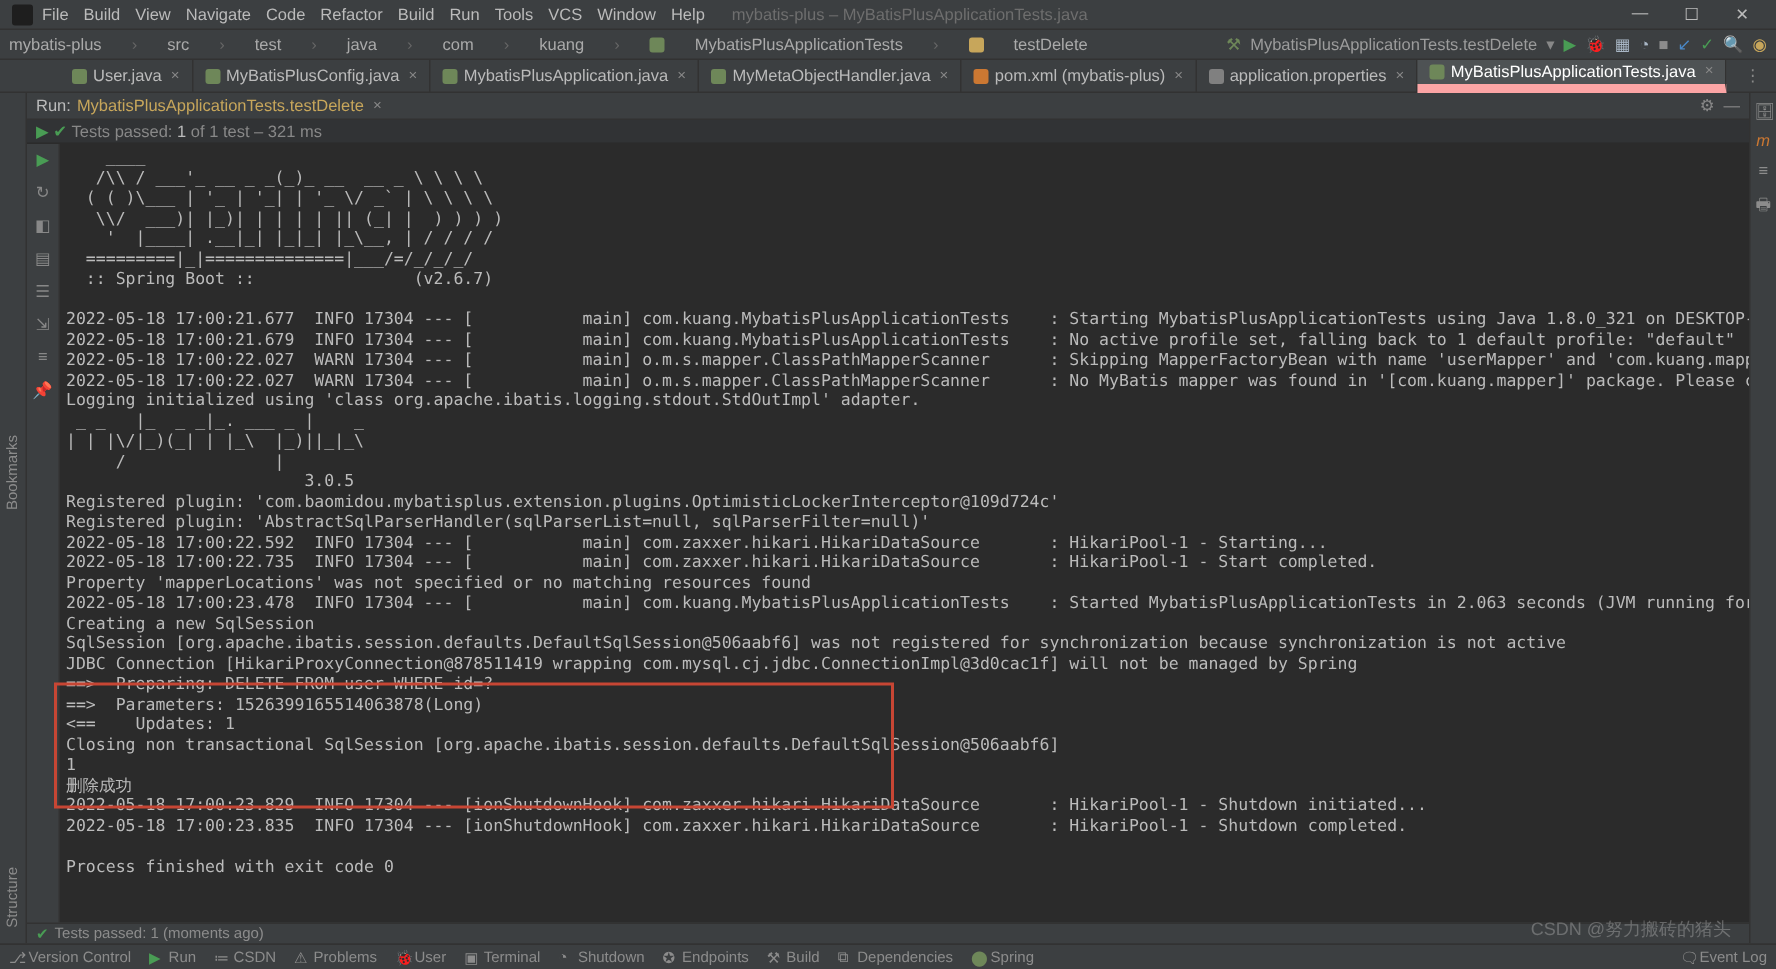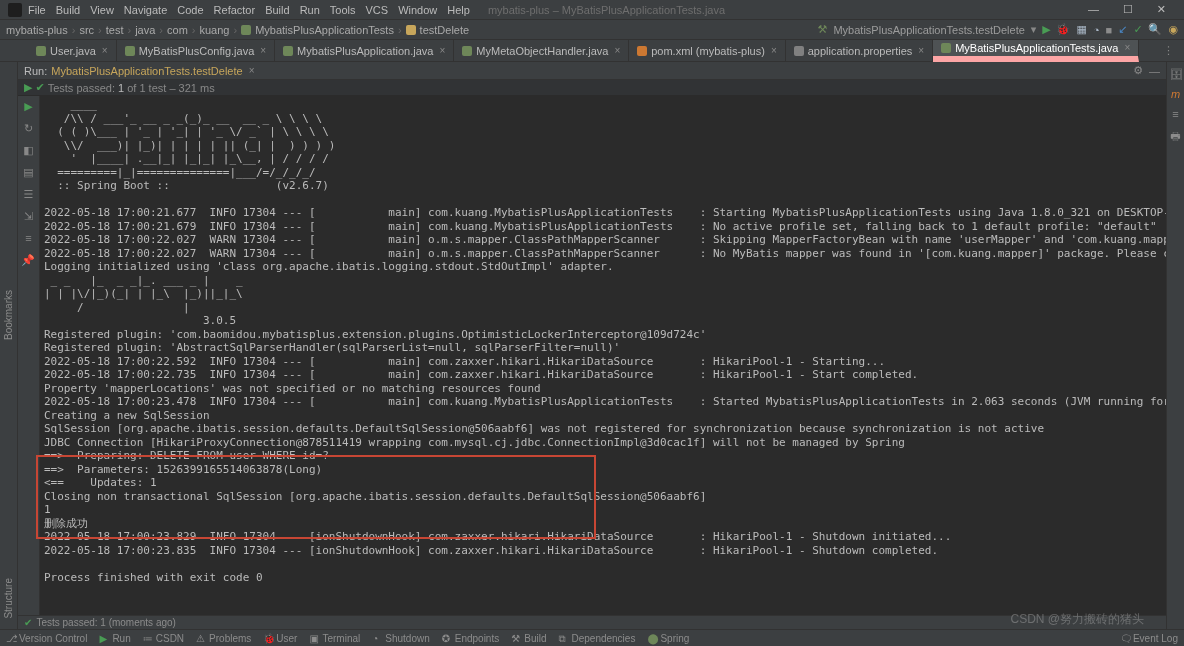--- a/index.html
+++ b/index.html
@@ -2,30 +2,30 @@
 <html><head>
 <meta charset="utf-8">
 <style>
 *{box-sizing:border-box;margin:0;padding:0;}
 html,body{width:1184px;height:646px;background:#2b2b2b;font-family:"Segoe UI",Arial,sans-serif;font-size:11px;color:#bbb;overflow:hidden;}
 .top-menu{height:20px;background:#3c3f41;display:flex;align-items:center;padding:0 8px;border-bottom:1px solid #323232;}
 .top-menu .logo{width:14px;height:14px;background:#1e1e1e;margin-right:6px;display:inline-block;border-radius:2px;}
 .top-menu span{margin-right:10px;color:#bbb;font-size:11px;}
 .top-menu .title{color:#6e6e6e;margin-left:8px;}
 .top-menu .winbtns{margin-left:auto;display:flex;gap:14px;color:#888;}
-.crumbs{height:20px;background:#3c3f41;display:flex;align-items:center;padding:0 6px;border-bottom:1px solid #323232;font-size:11px;color:#aaa;gap:4px;}
+.crumbs{height:20px;background:#3c3f41;display:flex;align-items:center;padding:0 6px;border-bottom:1px solid #323232;font-size:11px;color:#aaa;gap:20px;}
 .crumbs .sep{color:#666;}
 .crumbs .cicon{width:10px;height:10px;background:#6e8759;border-radius:2px;display:inline-block;}
 .crumbs .cicon.m{background:#c7a65b;}
 .crumbs .right{margin-left:auto;display:flex;align-items:center;gap:6px;}
 .crumbs .runcfg{color:#9c9c9c;}
 .crumbs .play{color:#499c54;}
 .crumbs .bug{color:#499c54;}
 .crumbs .dots{color:#a9b7c6;}
-.tabs{height:22px;background:#3c3f41;display:flex;align-items:center;padding-left:28px;border-bottom:1px solid #323232;}
+.tabs{height:22px;background:#3c3f41;display:flex;align-items:center;padding-left:40px;border-bottom:1px solid #323232;}
 .tab{height:22px;display:flex;align-items:center;padding:0 8px;font-size:11px;color:#bbb;border-right:1px solid #323232;gap:4px;}
 .tab .ticon{width:10px;height:10px;border-radius:2px;display:inline-block;}
 .tab .tc-c{background:#6e8759;}
 .tab .tc-m{background:#cc7832;}
 .tab .tc-g{background:#808080;}
 .tab.active{background:#4e5254;color:#fff;border-bottom:6px solid #fca5a5;}
 .tab .close{color:#888;font-size:10px;margin-left:2px;}
 .tabs .more{margin-left:auto;margin-right:10px;color:#888;}
 .left-gutter{position:absolute;left:0;top:62px;width:18px;bottom:17px;background:#3c3f41;border-right:1px solid #323232;display:flex;flex-direction:column;align-items:center;}
 .left-gutter .vtext{writing-mode:vertical-rl;transform:rotate(180deg);font-size:10px;color:#8c8c8c;margin-top:auto;margin-bottom:10px;}
@@ -43,21 +43,21 @@
 .tool-col{position:absolute;left:18px;top:96px;width:22px;bottom:28px;background:#3c3f41;border-right:1px solid #323232;display:flex;flex-direction:column;align-items:center;gap:8px;padding-top:4px;}
 .tool-col .ti{width:14px;height:14px;font-size:11px;color:#888;text-align:center;}
 .tool-col .play{color:#499c54;}
 .hl-box{position:absolute;border:2px solid #c74634;pointer-events:none;}
 .bottom-bar{position:absolute;left:0;right:0;bottom:0;height:17px;background:#3c3f41;border-top:1px solid #323232;display:flex;align-items:center;padding:0 6px;font-size:10px;color:#8c8c8c;gap:12px;}
 .bottom-bar .item{display:flex;align-items:center;gap:3px;}
 .bottom-bar .ico{width:10px;height:10px;font-size:10px;}
 .bottom-bar .evlog{margin-left:auto;}
 .status2{position:absolute;left:18px;right:18px;bottom:17px;height:14px;background:#3c3f41;display:flex;align-items:center;padding:0 6px;font-size:10px;color:#8c8c8c;border-top:1px solid #323232;}
 .status2 .chk{color:#499c54;margin-right:4px;}
-.water{position:absolute;right:40px;bottom:18px;font-size:12px;color:rgba(200,200,200,0.35);font-family:sans-serif;pointer-events:none;}
+.water{position:absolute;right:30px;bottom:18px;font-size:12px;color:rgba(200,200,200,0.35);font-family:sans-serif;pointer-events:none;}
 </style>
 </head>
 <body>
 
 <div class="top-menu">
  <span class="logo"></span>
  <span>File</span>
  <span>Build</span>
  <span>View</span>
  <span>Navigate</span>

